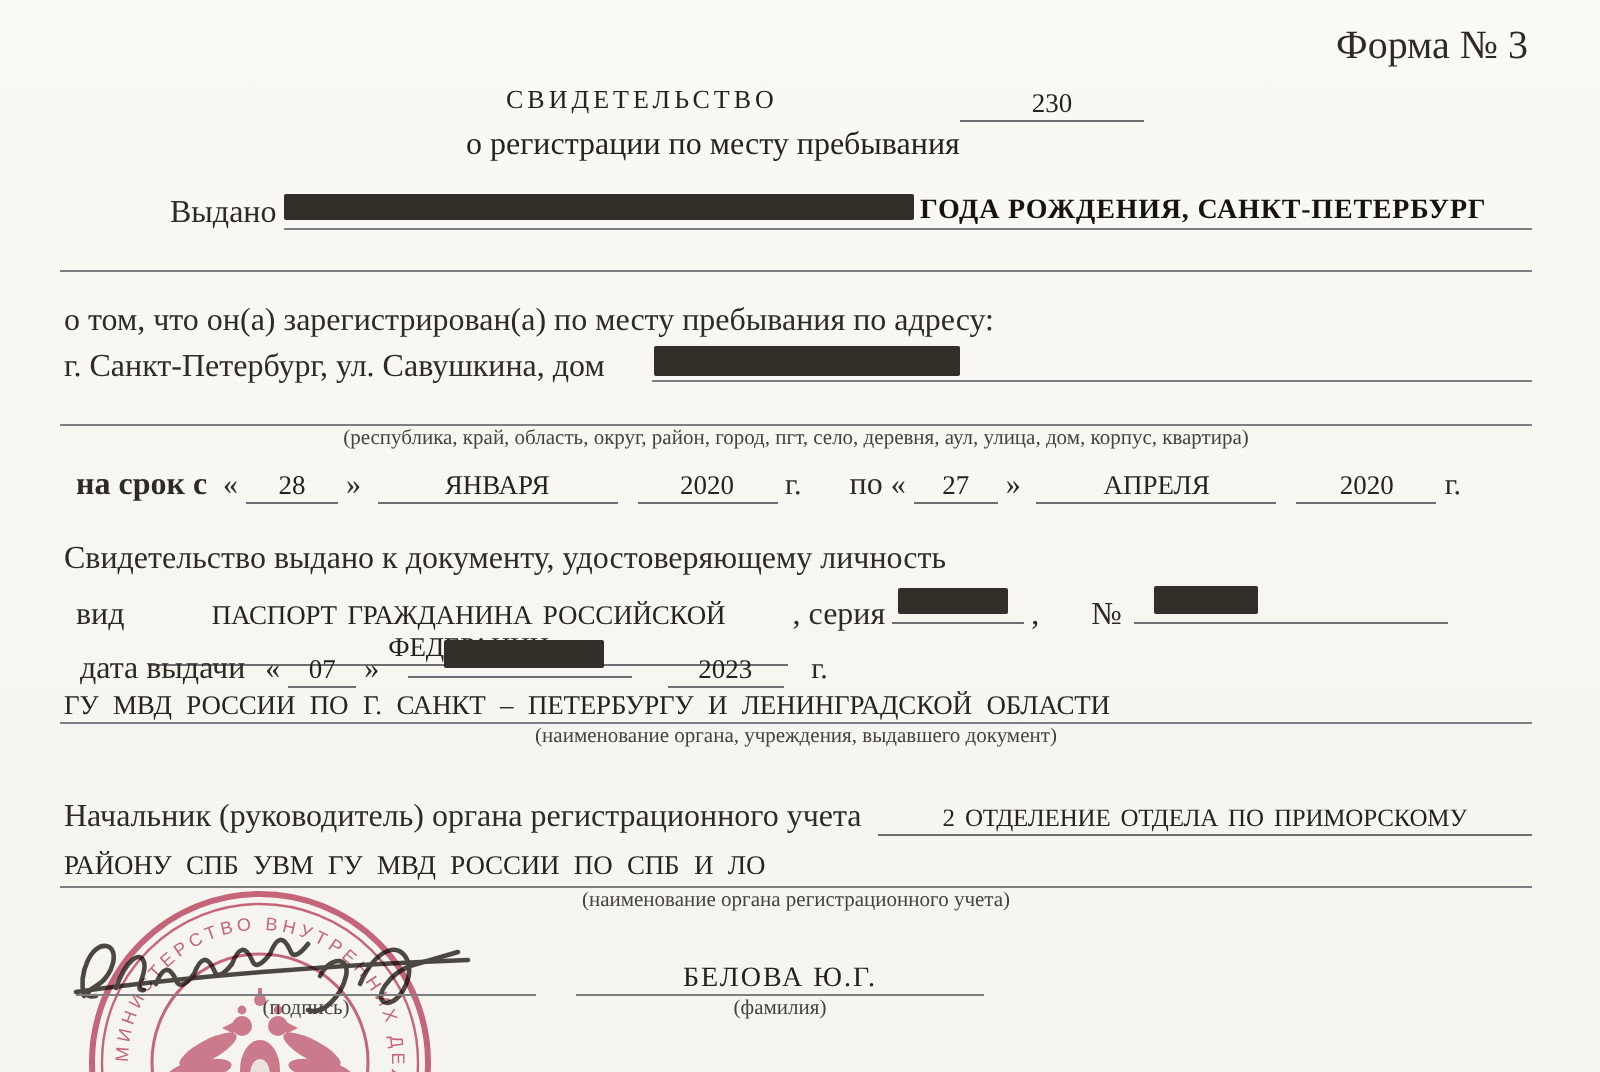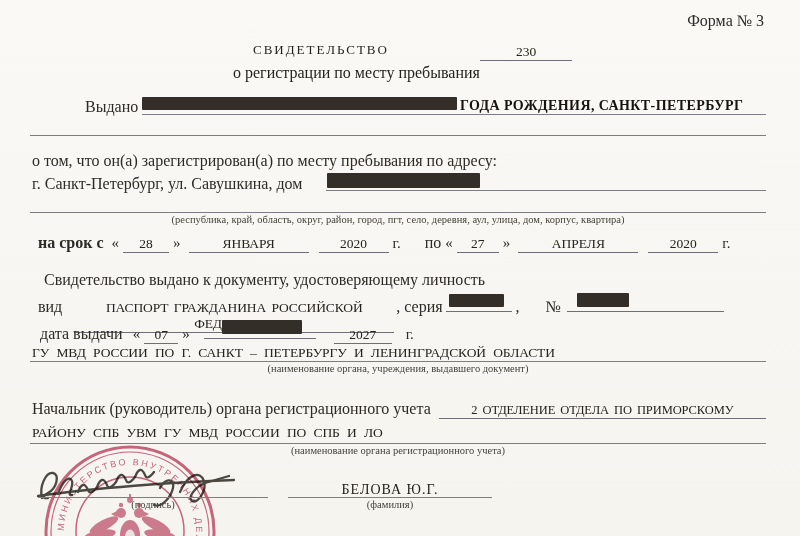--- a/index.html
+++ b/index.html
@@ -21,21 +21,21 @@
   .title{font-size:13px;letter-spacing:2px;color:#26231e;}
   .subtitle{font-size:16px;color:#26231e;}
   .stamp-svg{mix-blend-mode:multiply;opacity:0.85;}
   .sig-svg{mix-blend-mode:multiply;}
 </style>
 </head>
 <body>
 
 <div class="page">
 
-  <div class="abs" style="top:12px;right:36px;font-size:16px;">Форма № 3</div>
+  <div class="abs" style="top:12px;right:36px;font-size:20px;">Форма № 3</div>
 
   <div class="abs title" style="left:253px;top:42px;">СВИДЕТЕЛЬСТВО</div>
   <div class="abs fcell" style="left:480px;top:44px;width:92px;font-size:13.5px;">230</div>
   <div class="abs subtitle" style="left:233px;top:64px;">о регистрации по месту пребывания</div>
 
   <div class="abs t-main" style="left:85px;top:97px;font-size:16px;">Выдано</div>
   <div class="redact" style="left:142px;top:97px;width:315px;height:13px;"></div>
   <div class="abs t-bold" style="left:460px;top:98px;font-size:14px;letter-spacing:0.4px;">ГОДА РОЖДЕНИЯ, САНКТ-ПЕТЕРБУРГ</div>
   <div class="hline" style="left:142px;top:114px;width:624px;"></div>
   <div class="hline" style="left:30px;top:135px;width:736px;"></div>
@@ -57,21 +57,21 @@
     <span class="t-main" style="margin-left:4px;font-size:15px;">г.</span>
     <span class="t-main" style="margin-left:24px;font-size:16px;">по</span>
     <span class="q" style="margin-left:4px;">«</span>
     <span class="fcell" style="width:42px;margin-left:4px;">27</span>
     <span class="q" style="margin-left:4px;">»</span>
     <span class="fcell" style="width:120px;margin-left:8px;">АПРЕЛЯ</span>
     <span class="fcell" style="width:70px;margin-left:10px;">2020</span>
     <span class="t-main" style="margin-left:4px;font-size:15px;">г.</span>
   </div>
 
-  <div class="abs t-main" style="left:44px;top:270px;font-size:16px;">Свидетельство выдано к документу, удостоверяющему личность</div>
+  <div class="abs t-main" style="left:32px;top:270px;font-size:16px;">Свидетельство выдано к документу, удостоверяющему личность</div>
 
   <div class="abs frow" style="left:38px;top:294px;">
     <span class="t-main" style="font-size:16px;">вид</span>
     <span class="fcell fill-val" style="width:320px;margin-left:12px;">ПАСПОРТ ГРАЖДАНИНА РОССИЙСКОЙ ФЕДЕРАЦИИ</span>
     <span class="t-main" style="font-size:16px;margin-left:2px;">, серия</span>
     <span class="fcell" style="width:66px;margin-left:3px;position:relative;height:17px;">
         <span class="redact" style="left:3px;top:0px;width:55px;height:13px;"></span>
       </span>
     <span class="t-main" style="font-size:16px;margin-left:4px;">,</span>
     <span class="t-main" style="font-size:16px;margin-left:26px;">№</span>
@@ -81,21 +81,21 @@
   </div>
 
   <div class="abs frow" style="left:40px;top:321px;">
     <span class="t-main" style="font-size:16px;">дата выдачи</span>
     <span class="q" style="margin-left:10px;">«</span>
     <span class="fcell" style="width:34px;margin-left:4px;">07</span>
     <span class="q" style="margin-left:4px;">»</span>
     <span class="fcell" style="width:112px;margin-left:14px;position:relative;height:17px;">
         <span class="redact" style="left:18px;top:-1px;width:80px;height:14px;"></span>
       </span>
-    <span class="fcell" style="width:58px;margin-left:18px;">2027</span>
+    <span class="fcell" style="width:58px;margin-left:18px;">2023</span>
     <span class="t-main" style="margin-left:14px;font-size:15px;">г.</span>
   </div>
 
   <div class="abs fill-val" style="left:32px;top:345px;font-size:13.5px;word-spacing:4px;">ГУ МВД РОССИИ ПО Г. САНКТ – ПЕТЕРБУРГУ И ЛЕНИНГРАДСКОЙ ОБЛАСТИ</div>
   <div class="hline" style="left:30px;top:361px;width:736px;"></div>
   <div class="abs caption" style="left:30px;top:363px;width:736px;">(наименование органа, учреждения, выдавшего документ)</div>
 
   <div class="abs frow" style="left:32px;top:399px;width:734px;">
     <span class="t-main" style="font-size:16px;white-space:nowrap;">Начальник (руководитель) органа регистрационного учета</span>
     <span class="fcell fill-val" style="flex:1;margin-left:8px;font-size:12.5px;">2 ОТДЕЛЕНИЕ ОТДЕЛА ПО ПРИМОРСКОМУ</span>

